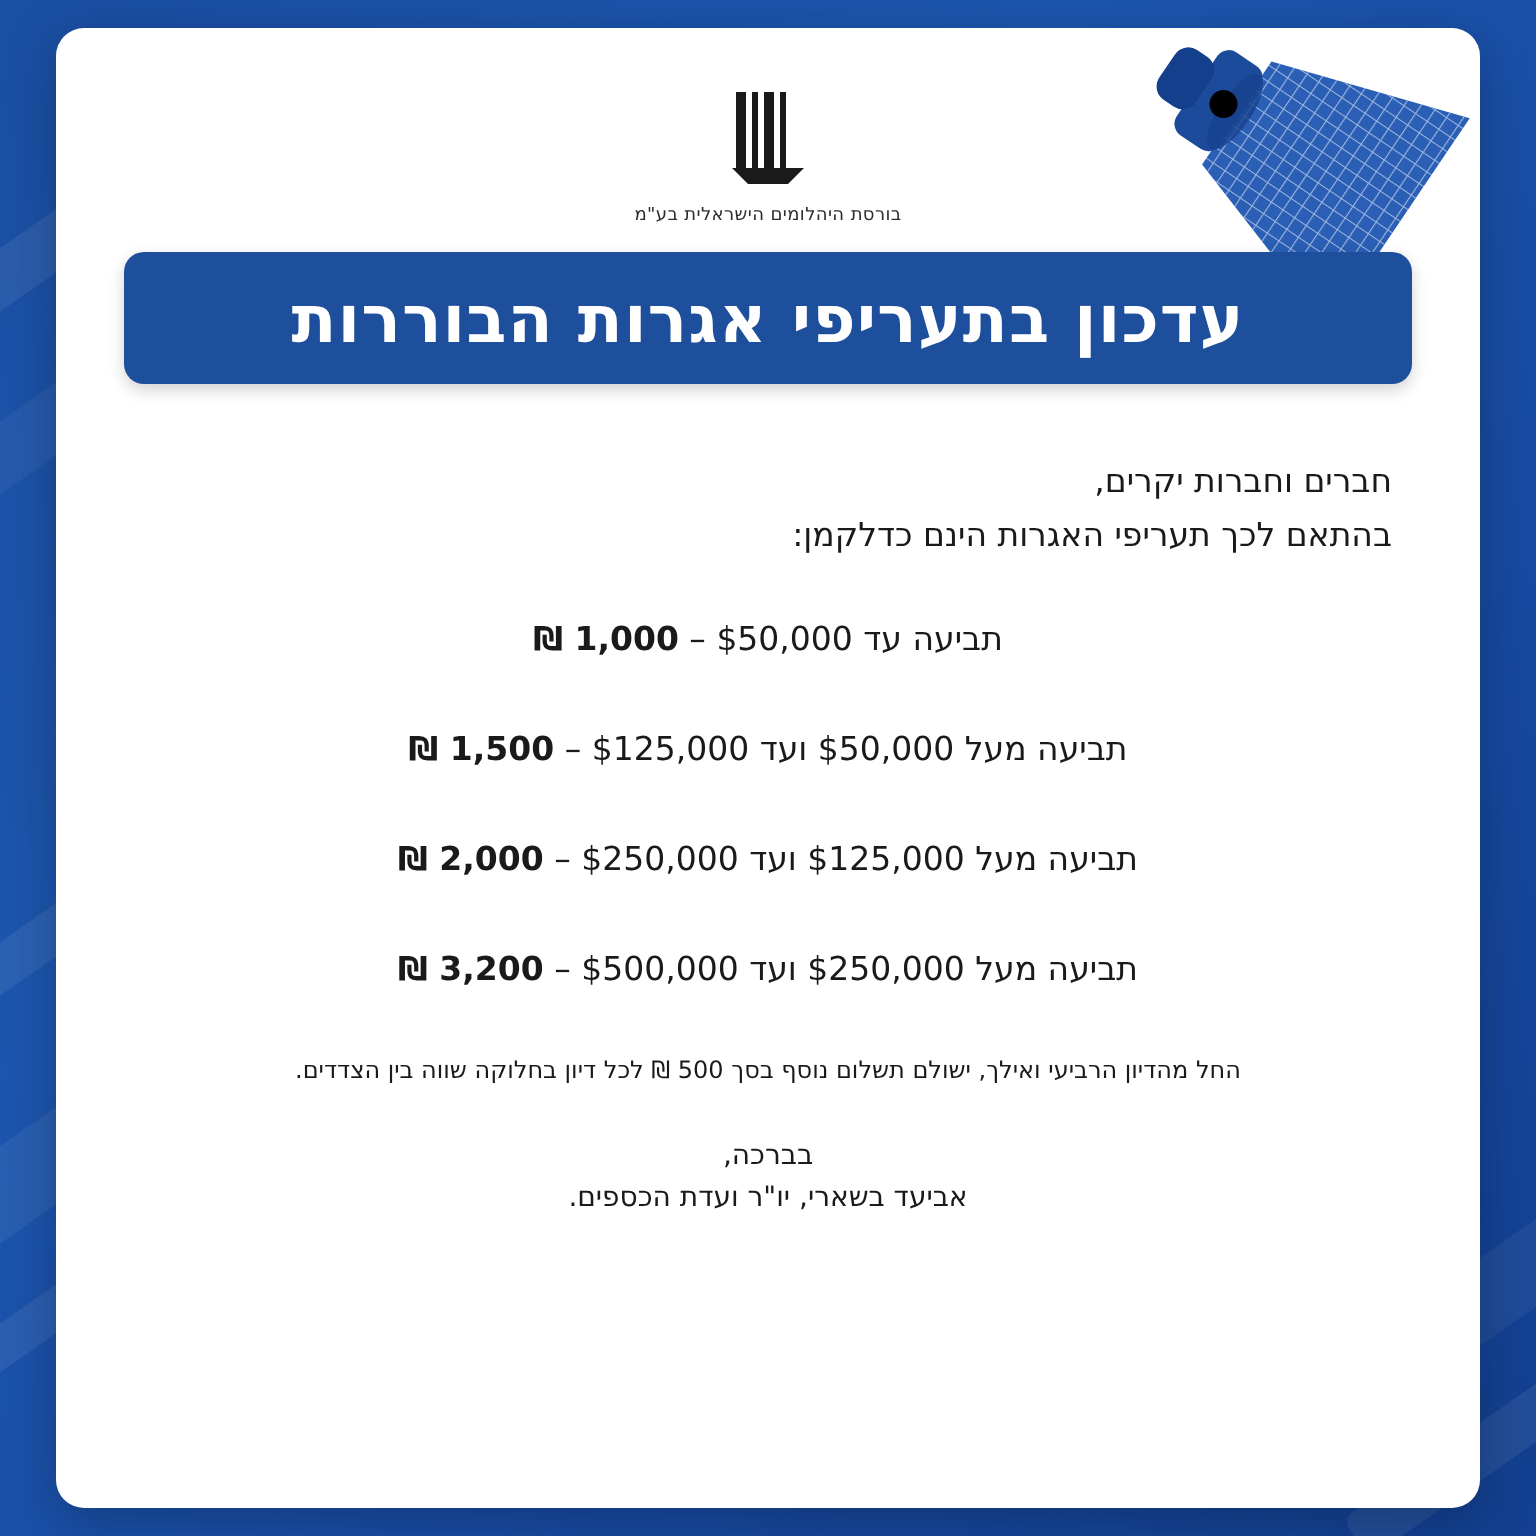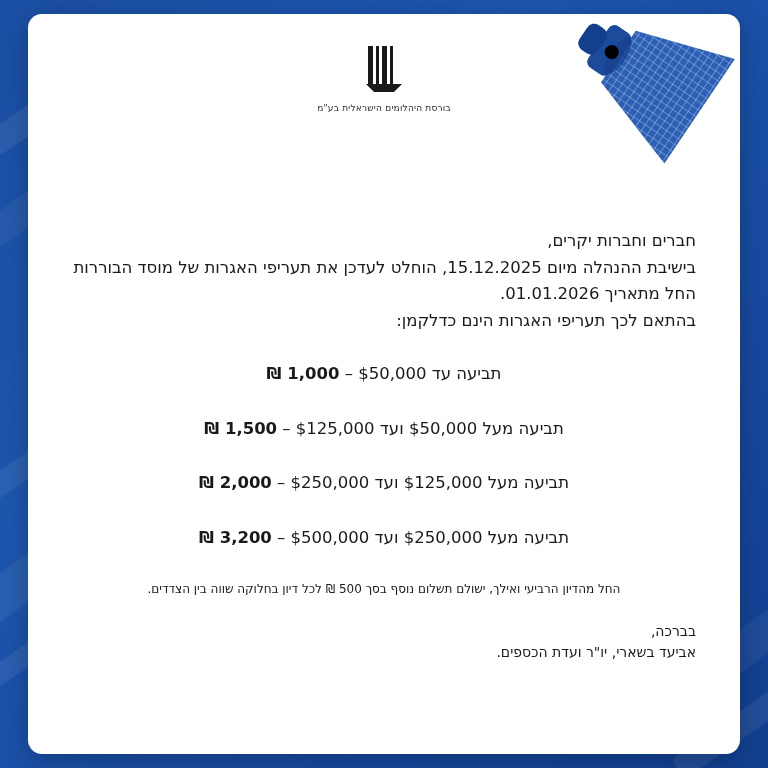--- a/index.html
+++ b/index.html
@@ -57,21 +57,21 @@
     position:absolute;top:214px;left:44px;right:44px;
     text-align:center;color:#1a1a1a;
     font-size:16.5px;line-height:1.62;
   }
   .intro p{margin:0;text-align:right;}
   .fee-list{margin-top:26px;}
   .fee-row{margin:0 0 28px 0;font-size:16.5px;}
   .fee-row b{font-weight:700;}
   .note{margin-top:6px;font-size:12px;line-height:1.62;}
   .sign{
-    margin-top:22px;font-size:14px;line-height:1.5;color:#1a1a1a;text-align:right;
+    margin-top:22px;font-size:14px;line-height:1.5;color:#1a1a1a;
   }
 </style>
 </head>
 <body>
 
 <div class="page">
 
   <div class="band b1"></div>
   <div class="band b2"></div>
   <div class="band b3"></div>
@@ -102,25 +102,27 @@
       <svg class="logo-mark" viewBox="0 0 56 56">
         <rect x="12" y="6" width="5" height="38" fill="#1a1a1a"></rect>
         <rect x="20" y="6" width="3" height="38" fill="#1a1a1a"></rect>
         <rect x="26" y="6" width="5" height="38" fill="#1a1a1a"></rect>
         <rect x="34" y="6" width="3" height="38" fill="#1a1a1a"></rect>
         <path d="M10 44 L46 44 L38 52 L18 52 Z" fill="#1a1a1a"></path>
       </svg>
       <div class="logo-sub">בורסת היהלומים הישראלית בע"מ</div>
     </div>
 
+    <div class="title-bar">
+      <span>עדכון בתעריפי אגרות הבוררות</span>
+    </div>
 
     <div class="body-txt">
       <div class="intro">
         <p>חברים וחברות יקרים,</p>
-        <p>בישיבת ההנהלה מיום 15.12.2025, הוחלט לעדכן את תעריפי האגרות של מוסד הבוררות החל מתאריך 01.01.2026.</p>
         <p>בהתאם לכך תעריפי האגרות הינם כדלקמן:</p>
       </div>
 
       <div class="fee-list">
         <p class="fee-row">
           <span>תביעה עד $50,000 – </span><b>1,000 ₪</b>
         </p>
         <p class="fee-row">
           <span>תביעה מעל $50,000 ועד $125,000 – </span><b>1,500 ₪</b>
         </p>

